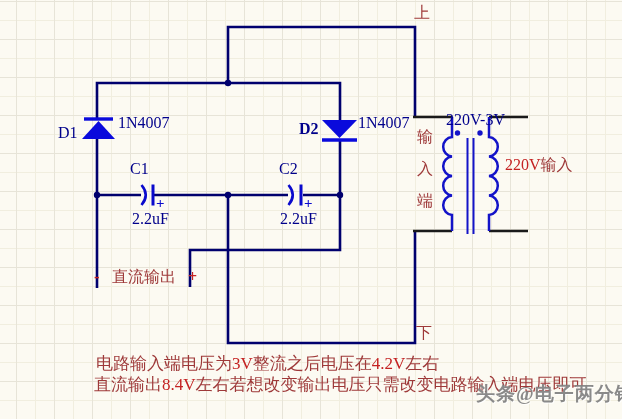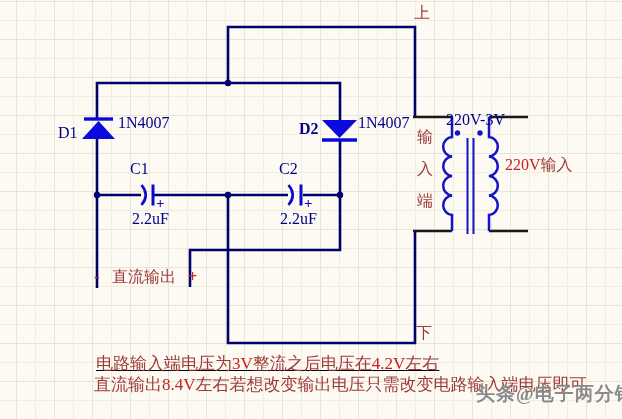--- a/index.html
+++ b/index.html
@@ -116,21 +116,21 @@
   <div class="lbl maroon f16 vertical-chars" style="left:417px;top:121px;">
     <span>输</span>
     <span>入</span>
     <span>端</span>
   </div>
 
   <div class="lbl red f17" style="left:94px;top:268px;font-weight:bold;">-</div>
   <div class="lbl maroon f16" style="left:112px;top:268px;">直流输出</div>
   <div class="lbl red f16" style="left:188px;top:268px;font-weight:bold;">+</div>
 
-  <div class="lbl f17" style="left:96px;top:355px;text-decoration:underline;">
+  <div class="lbl f17" style="left:96px;top:355px;">
     <span class="maroon">电路输入端电压为</span><span class="red">3V</span><span class="maroon">整流之后电压在</span><span class="red">4.2V</span><span class="maroon">左右</span>
   </div>
   <div class="lbl f17" style="left:94px;top:376px;">
     <span class="maroon">直流输出</span><span class="red">8.4V</span><span class="maroon">左右若想改变输出电压只需改变电路输入端电压即可</span>
   </div>
 
   <div class="lbl watermark" style="left:476px;top:384px;">头条@电子两分钟</div>
 
 </div>
 

